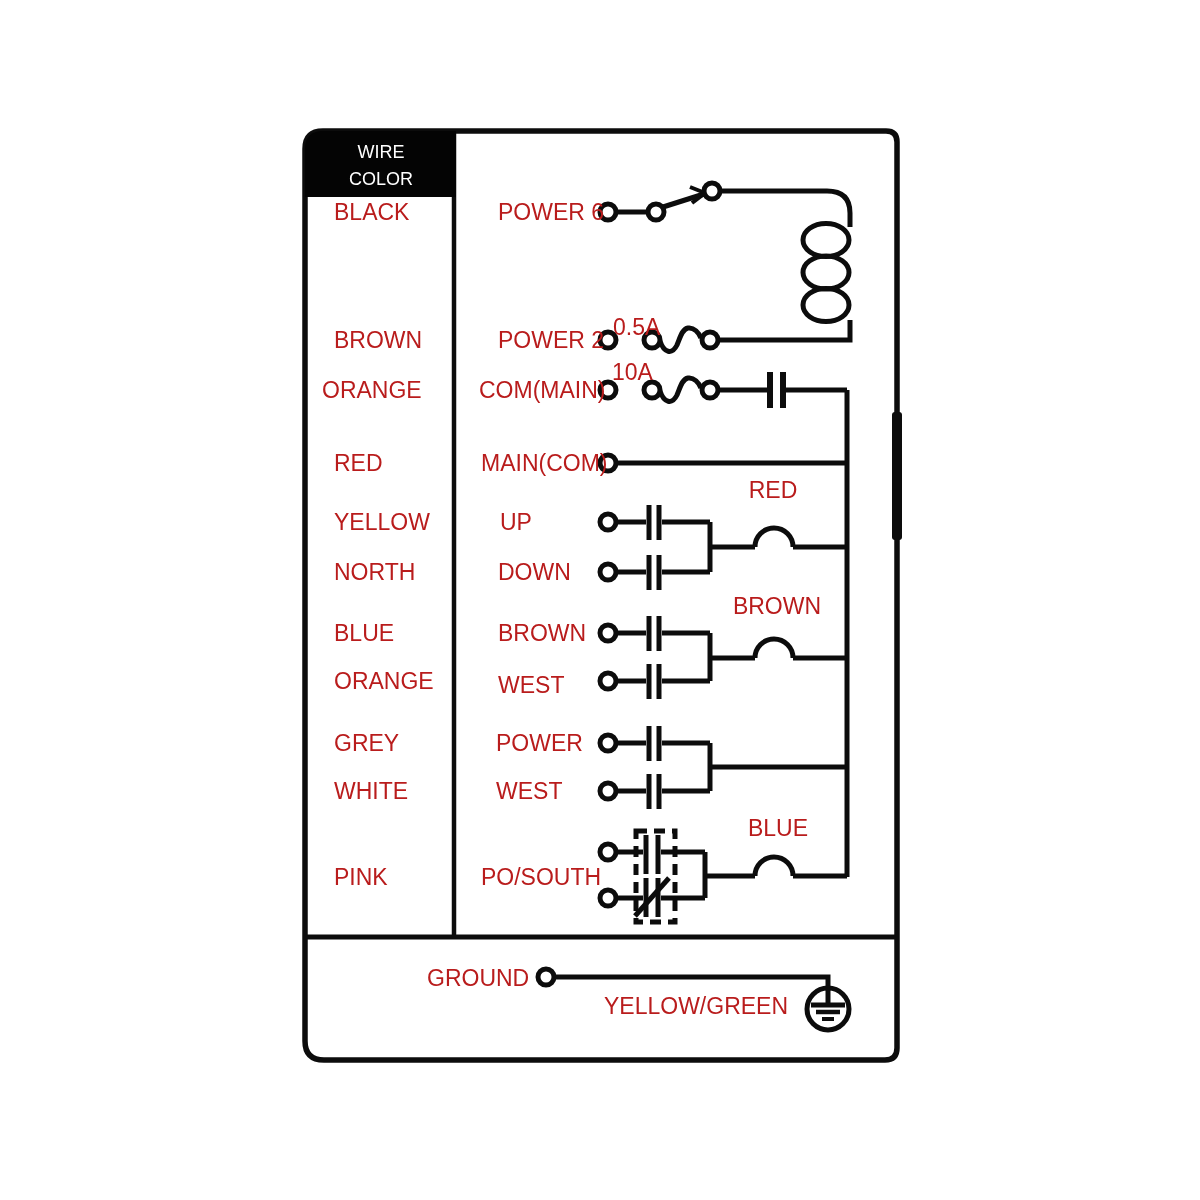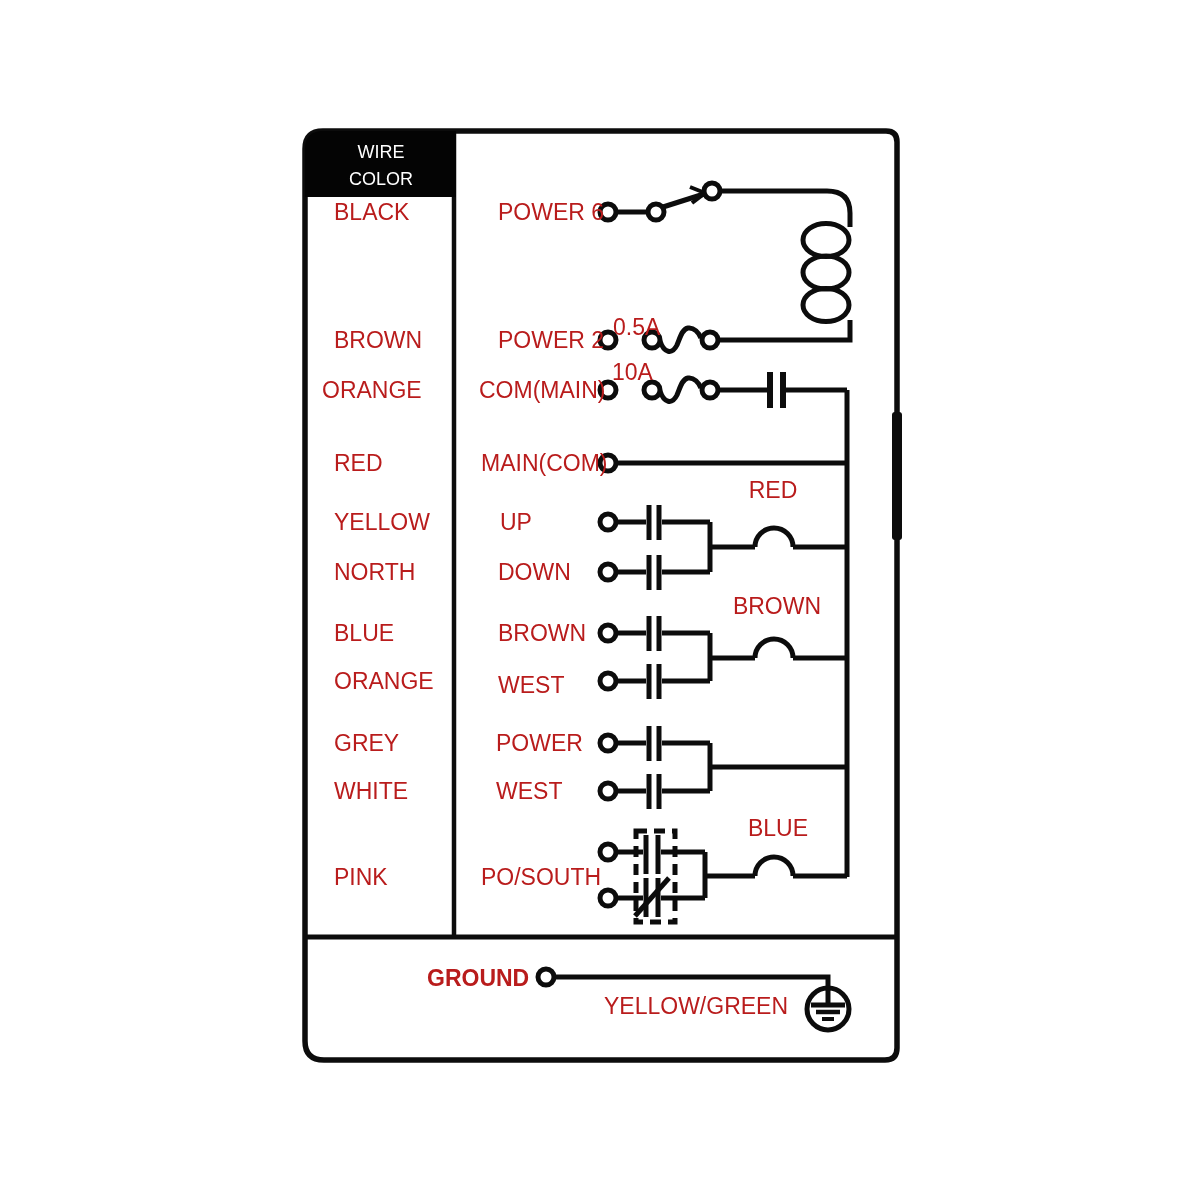--- a/index.html
+++ b/index.html
@@ -3,21 +3,21 @@
 <meta charset="utf-8">
 <style>
   html,body{margin:0;padding:0;background:#ffffff;}
   .canvas{position:relative;width:1200px;height:1200px;background:#ffffff;overflow:hidden;
           font-family:"Liberation Sans",sans-serif;}
   svg{position:absolute;left:0;top:0;}
   .lbl{position:absolute;font-size:23px;line-height:26px;color:#b91c1c;white-space:nowrap;}
   .lbl.center{text-align:center;}
   .hdr{position:absolute;left:305px;top:139px;width:152px;text-align:center;color:#fff;
        font-size:18px;line-height:27px;}
-  .bold{font-weight:bold;}
+  .bold{font-weight:normal;}
 </style>
 </head>
 <body>
 
 <div class="canvas">
 
   <svg width="1200" height="1200" viewBox="0 0 1200 1200">
     <g fill="none" stroke="#0c0c0c" stroke-width="5">
 
       <path stroke-width="5.5" d="M323,131 H886 Q897,131 897,142 V1048 Q897,1060 885,1060 H324 Q305,1060 305,1041 V149 Q305,131 323,131 Z"></path>

